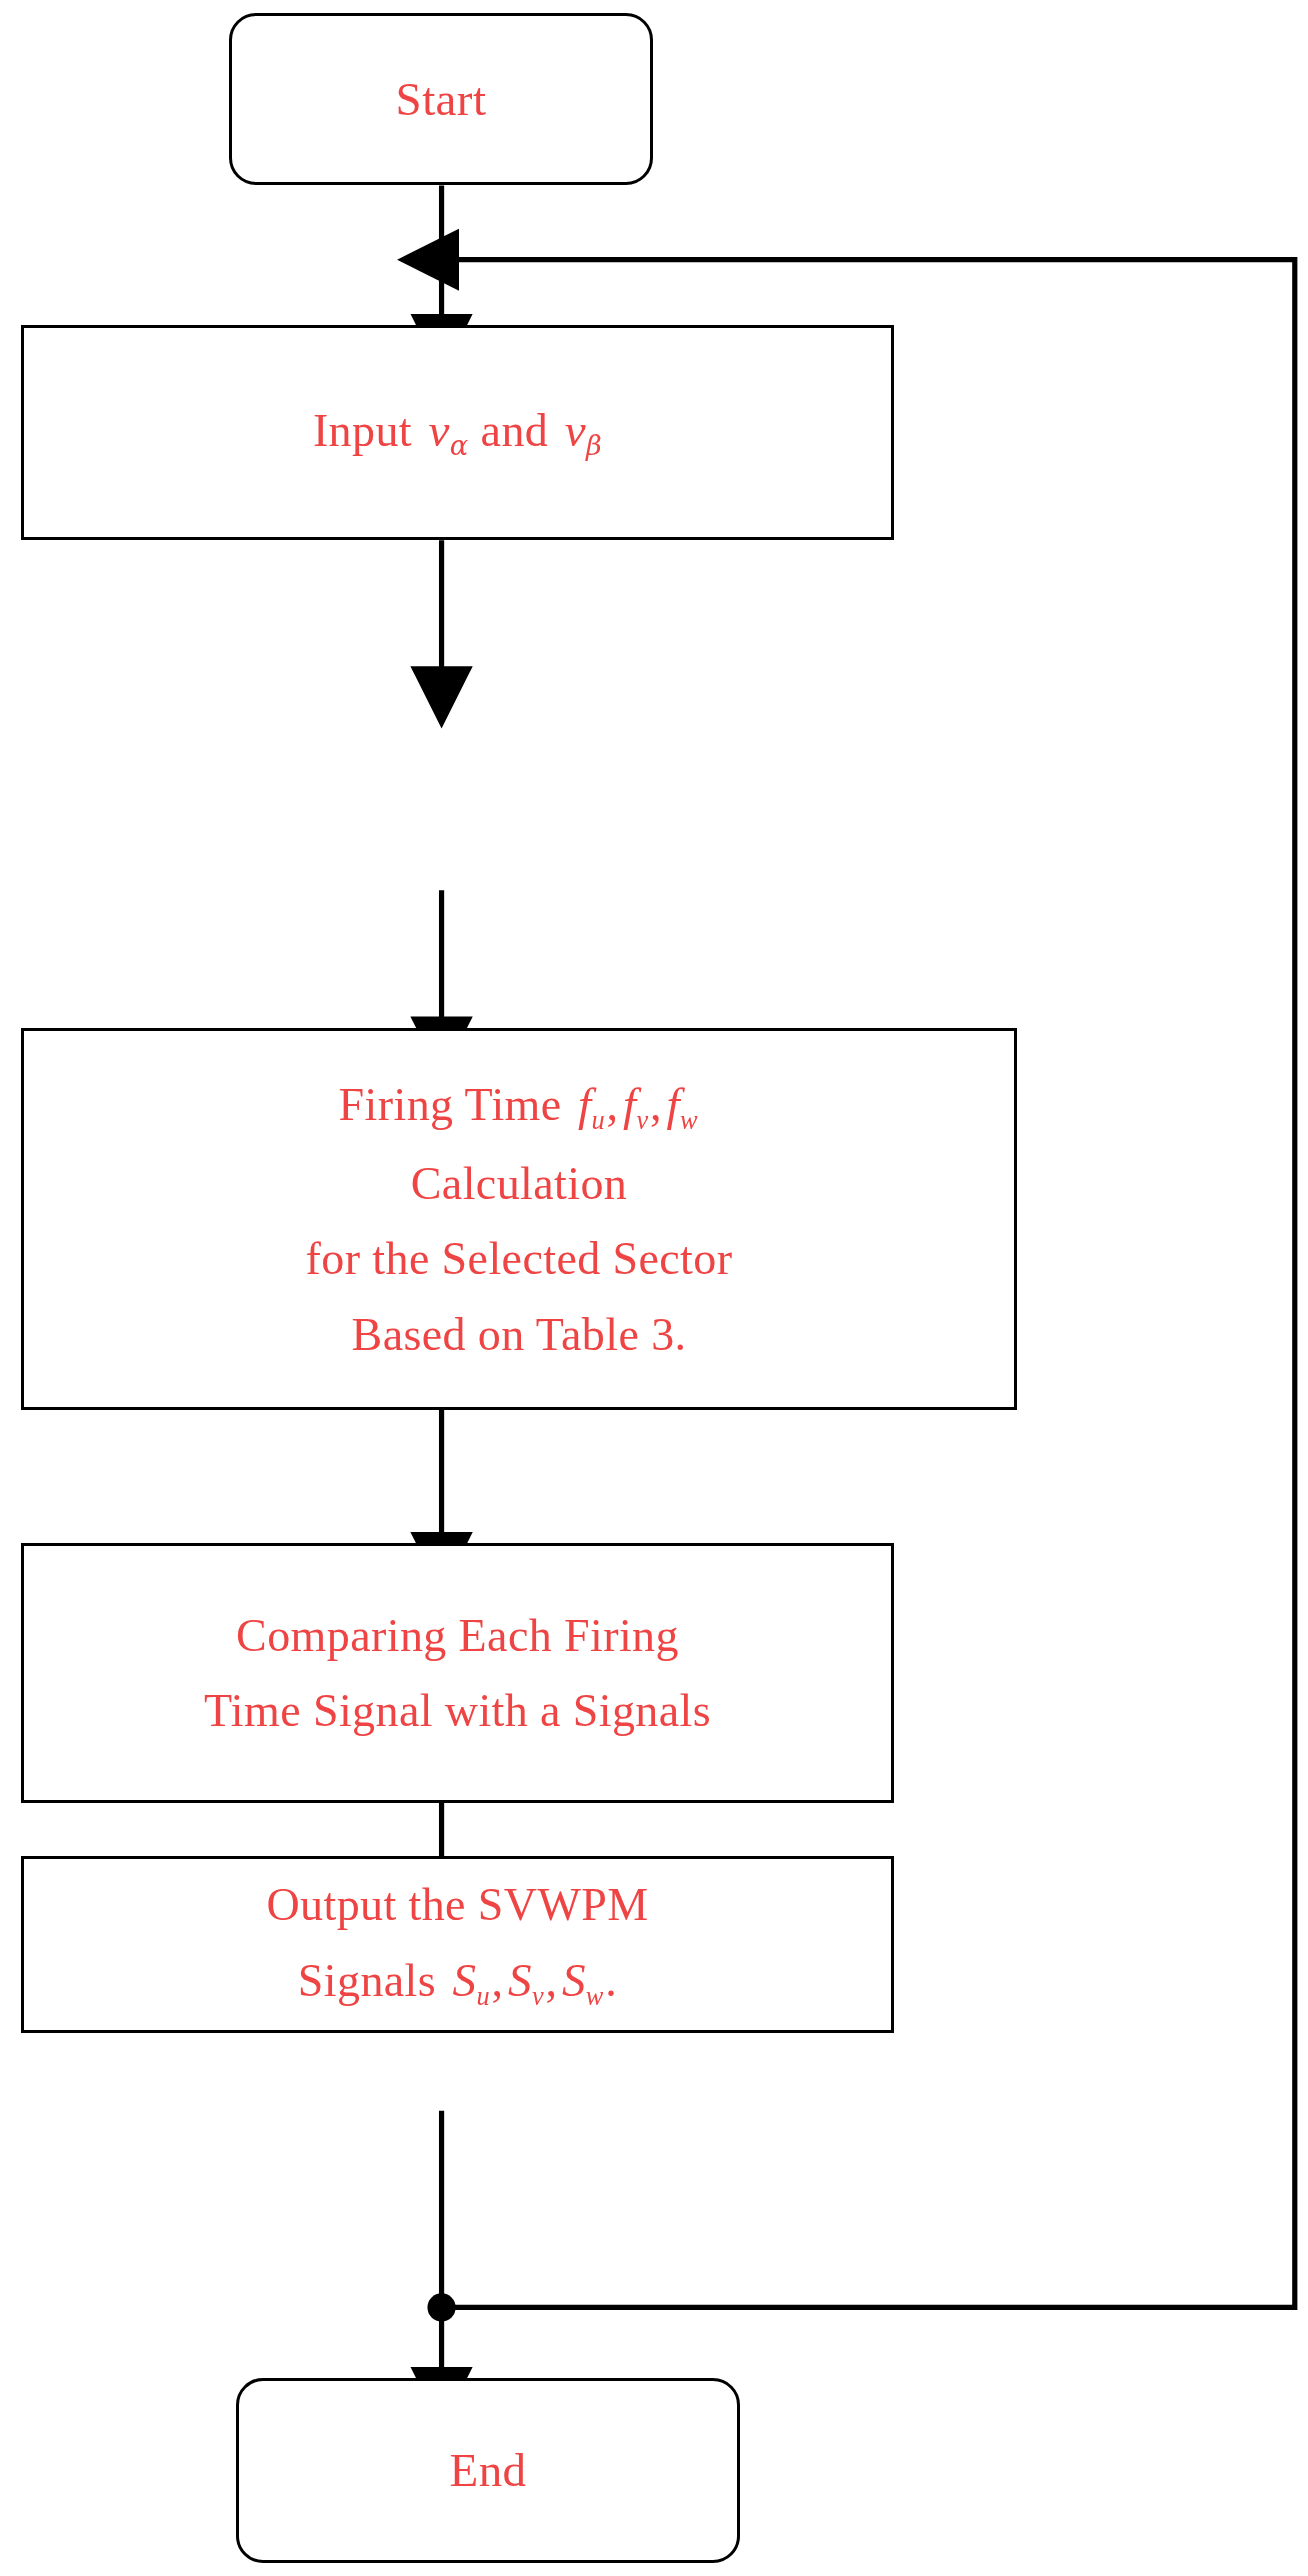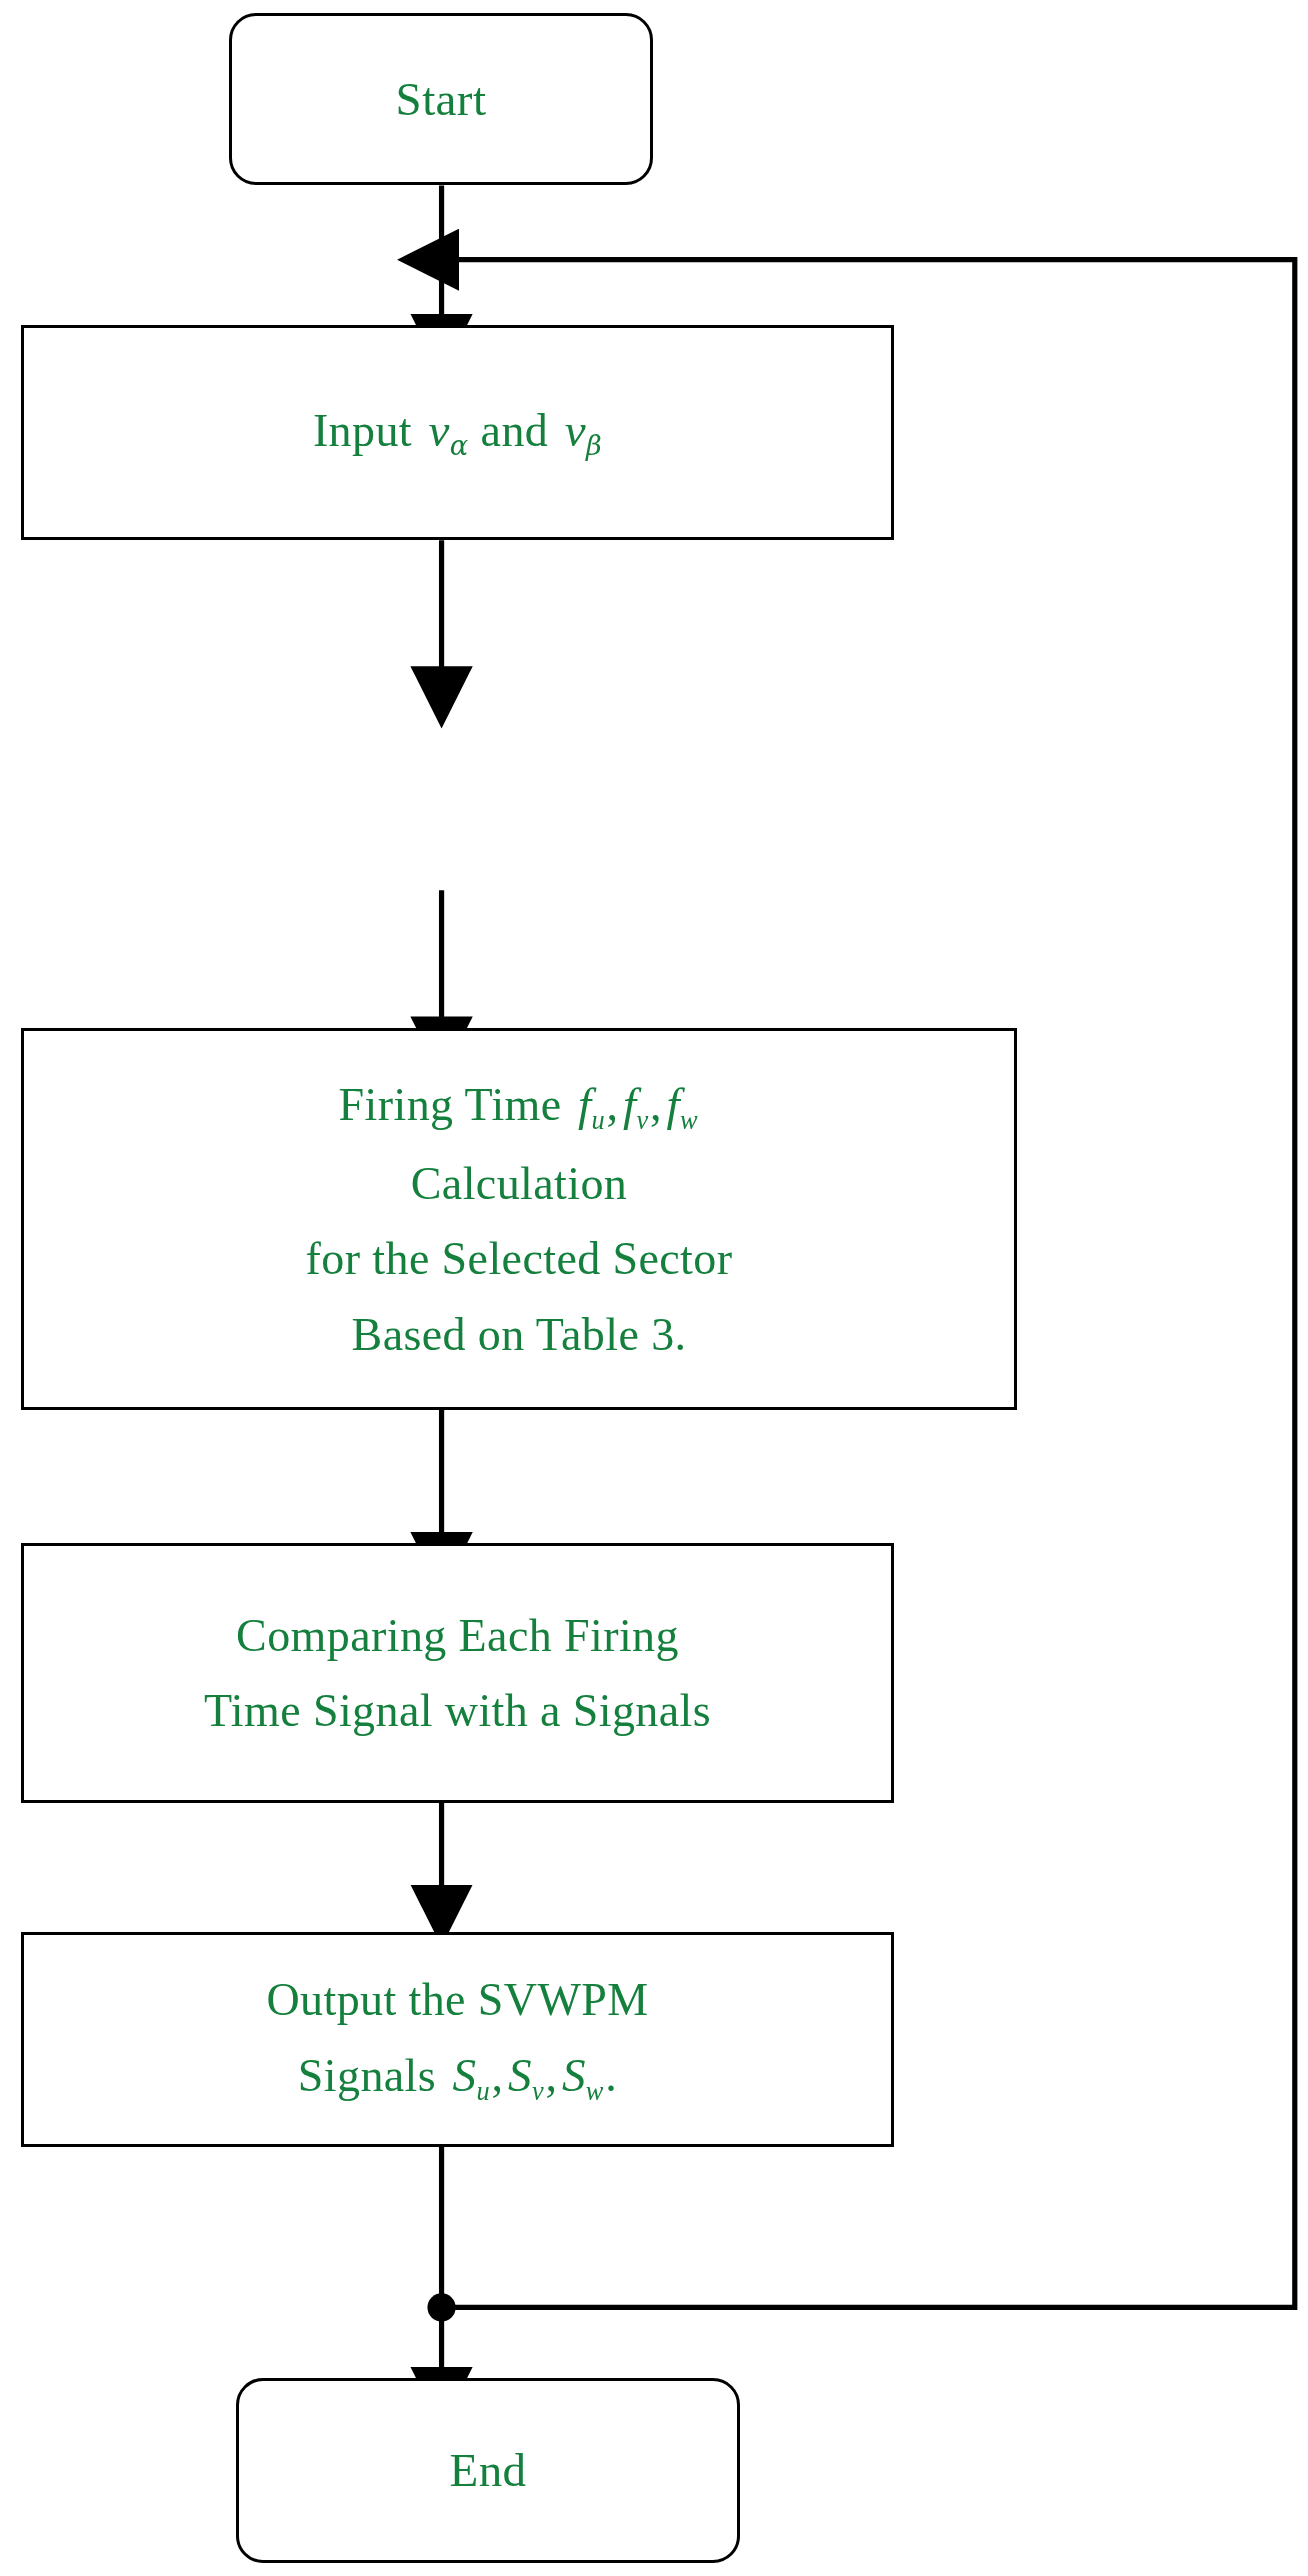--- a/index.html
+++ b/index.html
@@ -25,21 +25,21 @@
   }
   .node {
     position: absolute;
     box-sizing: border-box;
     display: flex;
     flex-direction: column;
     align-items: center;
     justify-content: center;
     text-align: center;
     background: #ffffff;
-    color: #15803d;
+    color: #ef4444;
     border: 3.7px solid #000000;
     z-index: 3;
   }
   .node.terminal {
     border-radius: 27px;
   }
   .node.process {
     border-radius: 0;
     gap: 20px;
   }
@@ -137,21 +137,21 @@
     <span class="line">Calculation</span>
     <span class="line">for the Selected Sector</span>
     <span class="line">Based on Table 3.</span>
   </div>
 
   <div class="node process" style="left:21px; top:1543px; width:873px; height:260px;">
     <span class="line">Comparing Each Firing</span>
     <span class="line">Time Signal with a Signals</span>
   </div>
 
-  <div class="node process" style="left:21px; top:1932px; width:873px; height:215px;">
+  <div class="node process" style="left:21px; top:1856px; width:873px; height:177px;">
     <span class="line">Output the SVWPM</span>
     <span class="line">
       <span>Signals</span><span class="sp"></span><span class="mathvar"><span>S</span><sub>u</sub></span>,<span class="mathvar"><span>S</span><sub>v</sub></span>,<span class="mathvar"><span>S</span><sub>w</sub></span><span>.</span>
     </span>
   </div>
 
   <div class="node terminal" style="left:236px; top:2378px; width:504px; height:185px;">
     <span class="line">End</span>
   </div>
 

